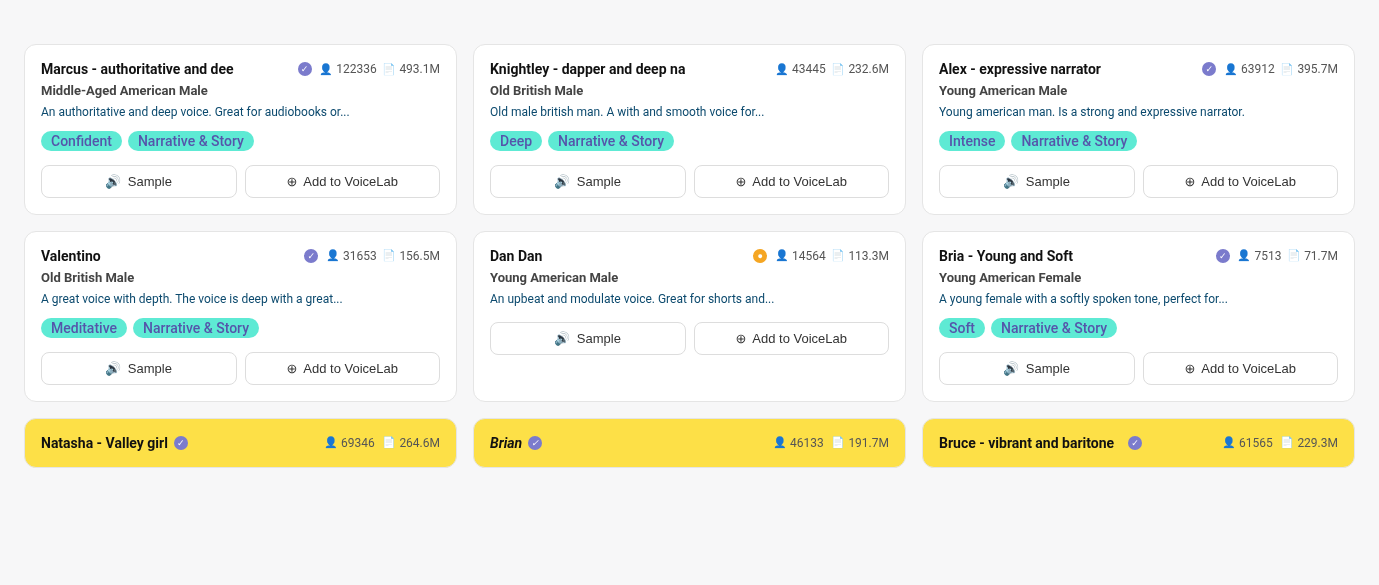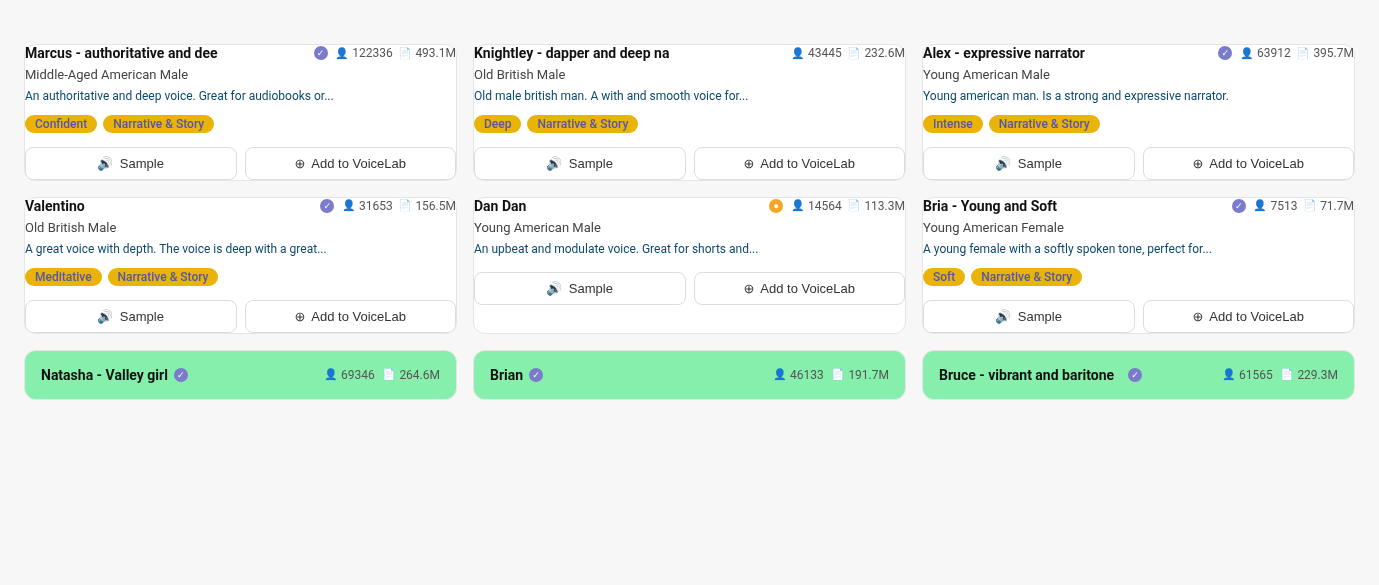--- a/index.html
+++ b/index.html
@@ -23,20 +23,21 @@
     }
     .grid {
       display: grid;
       grid-template-columns: repeat(3, 1fr);
       gap: 16px;
     }
     .card {
       background: #fff;
       border: 1px solid #e5e5e5;
       border-radius: 12px;
+      padding: 16px;
       display: flex;
       flex-direction: column;
       gap: 6px;
     }
     .card-header {
       display: flex;
       align-items: center;
       justify-content: space-between;
       gap: 8px;
     }
@@ -63,43 +64,43 @@
       font-size: 12px;
       color: #555;
     }
     .stat-icon {
       font-size: 11px;
       color: #777;
     }
     .card-category {
       font-size: 13px;
       color: #444;
-      font-weight: 400;
+      font-weight: 700;
     }
     .card-description {
       font-size: 12px;
       color: #0c4a6e;
       line-height: 1.4;
       overflow: hidden;
       display: -webkit-box;
       -webkit-line-clamp: 2;
       -webkit-box-orient: vertical;
     }
     .tags {
       display: flex;
       flex-wrap: wrap;
       gap: 6px;
       margin-top: 4px;
     }
     .tag {
-      background: #eab308;
+      background: #5eead4;
       color: #5555aa;
       border-radius: 20px;
       padding: 2px 10px;
-      font-size: 12px;
+      font-size: 14px;
       font-weight: 500;
     }
     .card-actions {
       display: flex;
       gap: 8px;
       margin-top: 8px;
     }
     .btn {
       flex: 1;
       display: flex;
@@ -146,21 +147,21 @@
       flex-shrink: 0;
     }
     .card-title-row {
       display: flex;
       align-items: center;
       gap: 4px;
       flex: 1;
       min-width: 0;
     }
     .partial-row {
-      background: #86efac;
+      background: #fde047;
       border: 1px solid #e5e5e5;
       border-radius: 12px;
       padding: 16px;
       display: flex;
       align-items: center;
       justify-content: space-between;
     }
     .partial-title {
       font-size: 14px;
       font-weight: 700;
@@ -393,21 +394,21 @@
         <span class="stat-icon">👤</span>
         <span>69346</span>
       </span>
       <span class="stat">
         <span class="stat-icon">📄</span>
         <span>264.6M</span>
       </span>
     </div>
   </div>
     <div class="partial-row">
-    <div style="display:flex;align-items:center;gap:4px;">
+    <div style="display:flex;align-items:center;gap:4px;font-style:italic;">
       <span class="partial-title">Brian</span>
       <span class="badge-verified">✓</span>
     </div>
     <div class="partial-stats">
       <span class="stat">
         <span class="stat-icon">👤</span>
         <span>46133</span>
       </span>
       <span class="stat">
         <span class="stat-icon">📄</span>

